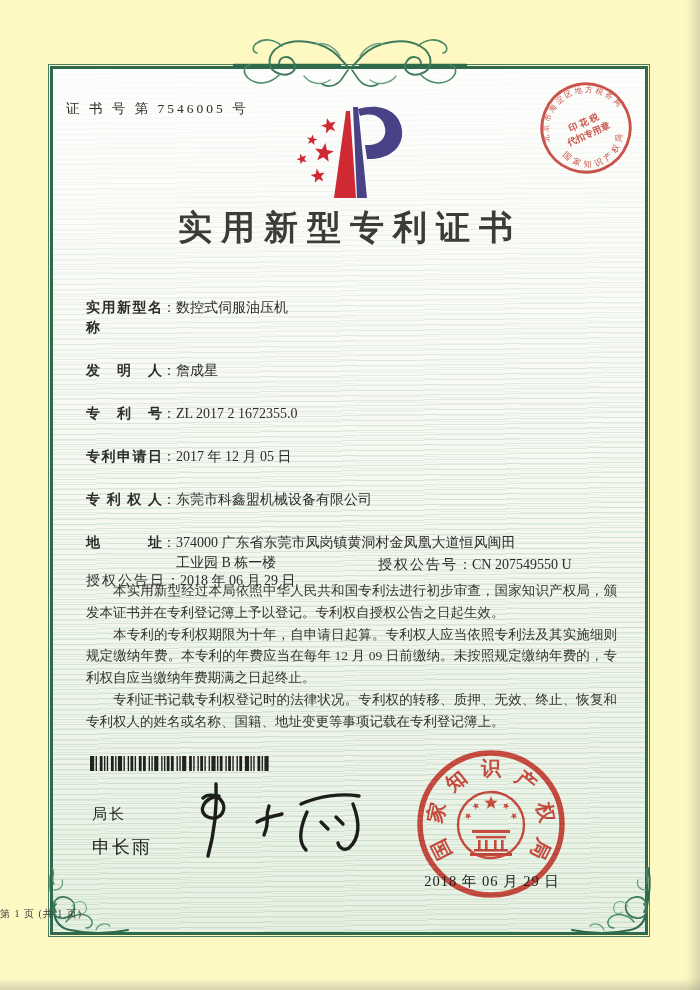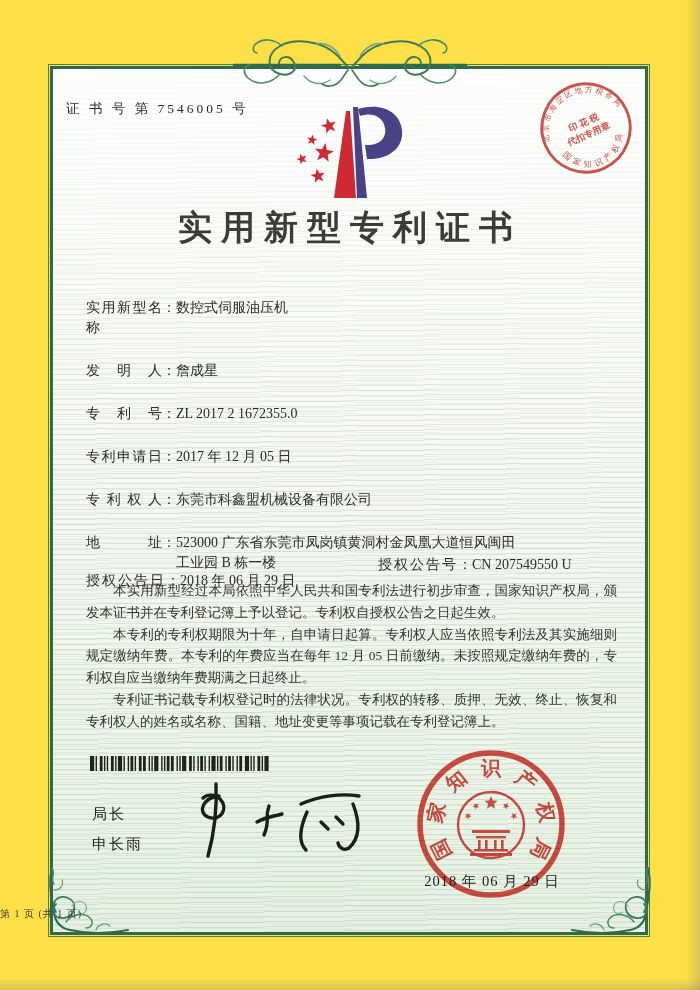--- a/index.html
+++ b/index.html
@@ -1,19 +1,19 @@
 <!DOCTYPE html>
 <html><head>
 <meta charset="utf-8">
 <style>
   * { margin:0; padding:0; box-sizing:border-box; }
   html,body { width:700px; height:990px; }
   body { font-family:"Liberation Serif","DejaVu Serif",serif; background:#f1efe8; position:relative; overflow:hidden; }
 
-  .page { position:absolute; inset:0; background:#fde047; }
+  .page { position:absolute; inset:0; background:#fef9c3; }
   
   .edge-right { position:absolute; top:0; right:0; width:14px; height:100%;
     background:linear-gradient(90deg, rgba(0,0,0,0), rgba(125,124,118,.28)); z-index:40; }
   .edge-bottom { position:absolute; left:0; bottom:0; width:100%; height:12px;
     background:linear-gradient(180deg, rgba(0,0,0,0), rgba(125,124,118,.30)); z-index:40; }
 
   
   .frame { position:absolute; left:48px; top:64px; width:602px; height:873px;
     border:1px solid #4b7d62; z-index:2; }
   .frame-inner { position:absolute; inset:1px; border:3px solid #2f6a4d; }
@@ -35,39 +35,39 @@
   .cert-no { position:absolute; left:66px; top:100px; font-size:13.5px; letter-spacing:3px;
     color:#2c2c29; z-index:10; }
 
   .logo { position:absolute; left:284px; top:101px; width:126px; height:103px; z-index:10; }
 
   .title { position:absolute; left:0; right:0; top:205px; text-align:center;
     font-size:34px; font-weight:600; letter-spacing:9px; color:#3b3b37; z-index:10; }
 
   .fields { position:absolute; left:86px; top:298px; width:470px; z-index:10; font-size:14px; color:#2c2c29; }
   .frow { display:flex; margin-bottom:23px; line-height:20px; }
-  .flabel { display:inline-block; width:76px; text-align:justify; text-align-last:justify; }
+  .flabel { display:inline-block; width:76px; text-align:justify; text-align-last:justify;font-weight:bold; }
   .colon { display:inline-block; width:8px; }
   .fvalue { margin-left:6px; white-space:pre-line; }
 
   .grant-row { position:absolute; left:86px; top:555px; width:530px; display:flex;
     font-size:14px; color:#2c2c29; z-index:10; line-height:20px; }
   .grant-pair { display:flex; }
   .grant-pair.first { width:292px;margin-top:16px; }
   .glabel { letter-spacing:2px; }
 
   .paras { position:absolute; left:86px; top:580px; width:531px; z-index:10;
     font-size:13.5px; line-height:21.8px; color:#34342f; text-align:justify; }
   .paras p { text-indent:2em; }
 
   .barcode { position:absolute; left:90px; top:756px; width:180px; height:15px; z-index:10; }
 
   .sig-title { position:absolute; left:92px; top:805px; font-size:15px; color:#222;
     font-family:Liberation Mono, monospace; letter-spacing:2px; z-index:10; }
-  .sig-name  { position:absolute; left:92px; top:835px; font-size:15px; color:#222;
+  .sig-name  { position:absolute; left:92px; top:835px; font-size:18px; color:#222;
     font-family:"Liberation Sans","DejaVu Sans",sans-serif; letter-spacing:2px; z-index:10; }
   .sig-script { position:absolute; left:185px; top:780px; width:195px; height:92px; z-index:11; }
 
   .seal { position:absolute; left:412px; top:745px; width:158px; height:158px;
     mix-blend-mode:multiply; opacity:.95; z-index:12; }
   .seal-date { position:absolute; left:404px; top:872px; width:176px; text-align:center;
     font-size:14.5px; letter-spacing:1px; color:#1f1f1d; z-index:13; }
 
   .tax-stamp { position:absolute; left:538px; top:80px; width:96px; height:96px;
     mix-blend-mode:multiply; opacity:.92; z-index:15; }
@@ -160,41 +160,41 @@
         <span class="fvalue">2017 年 12 月 05 日</span>
     </div>
     <div class="frow">
       <span class="flabel">专利权人</span>
         <span class="colon">：</span>
         <span class="fvalue">东莞市科鑫盟机械设备有限公司</span>
     </div>
     <div class="frow">
       <span class="flabel">地址</span>
         <span class="colon">：</span>
-        <span class="fvalue">523000 广东省东莞市凤岗镇黄洞村金凤凰大道恒风闽田
+        <span class="fvalue">374000 广东省东莞市凤岗镇黄洞村金凤凰大道恒风闽田
 工业园 B 栋一楼</span>
     </div>
   </div>
 
   <div class="grant-row">
     <div class="grant-pair first">
       <span class="glabel">授权公告日</span>
         <span class="colon">：</span>
         <span class="fvalue">2018 年 06 月 29 日</span>
     </div>
     <div class="grant-pair">
       <span class="glabel">授权公告号</span>
         <span class="colon">：</span>
         <span class="fvalue">CN 207549550 U</span>
     </div>
   </div>
 
   <div class="paras">
     <p>本实用新型经过本局依照中华人民共和国专利法进行初步审查，国家知识产权局，颁发本证书并在专利登记簿上予以登记。专利权自授权公告之日起生效。</p>
-    <p>本专利的专利权期限为十年，自申请日起算。专利权人应当依照专利法及其实施细则规定缴纳年费。本专利的年费应当在每年 12 月 05 日前缴纳。未按照规定缴纳年费的，专利权自应当缴纳年费期满之日起终止。</p>
+    <p>本专利的专利权期限为十年，自申请日起算。专利权人应当依照专利法及其实施细则规定缴纳年费。本专利的年费应当在每年 12 月 09 日前缴纳。未按照规定缴纳年费的，专利权自应当缴纳年费期满之日起终止。</p>
     <p>专利证书记载专利权登记时的法律状况。专利权的转移、质押、无效、终止、恢复和专利权人的姓名或名称、国籍、地址变更等事项记载在专利登记簿上。</p>
   </div>
 
   <svg class="barcode" id="barcode-svg" preserveAspectRatio="none" viewBox="0 0 129 15">
       <rect x="0" y="0" width="3" height="15" fill="#21221f"></rect>
       <rect x="4" y="0" width="1" height="15" fill="#21221f"></rect>
       <rect x="7" y="0" width="2" height="15" fill="#21221f"></rect>
       <rect x="10" y="0" width="1" height="15" fill="#21221f"></rect>
       <rect x="12" y="0" width="1" height="15" fill="#21221f"></rect>
       <rect x="15" y="0" width="2" height="15" fill="#21221f"></rect>

